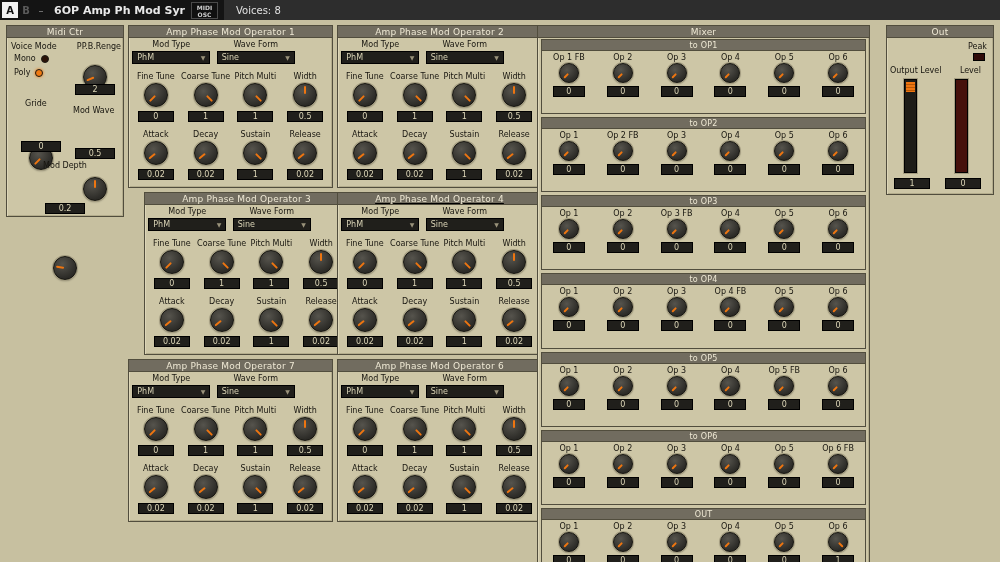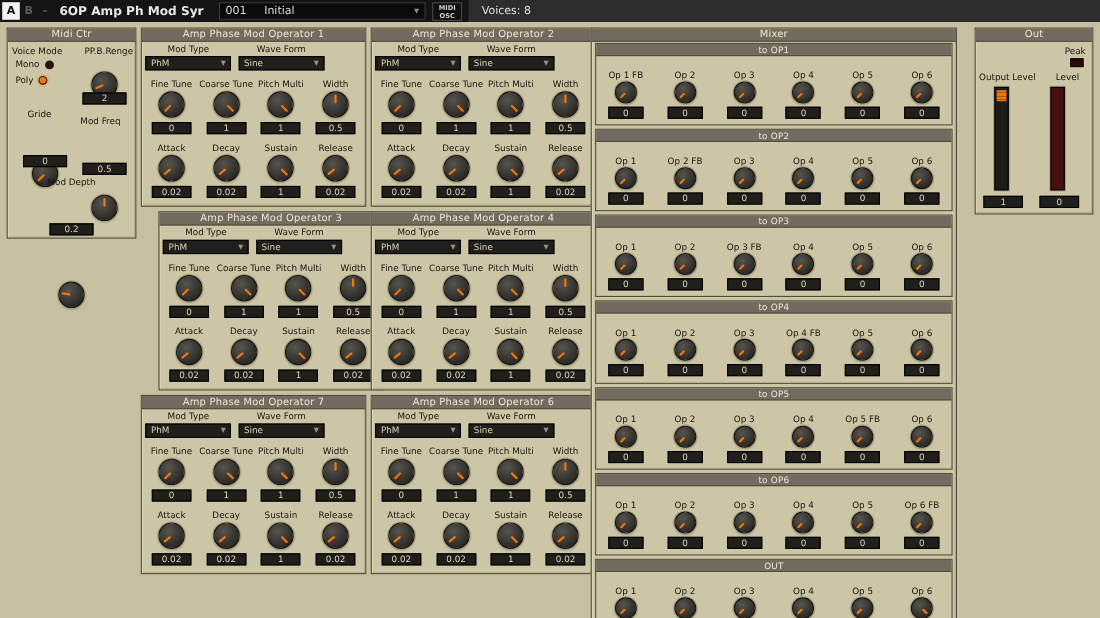--- a/index.html
+++ b/index.html
@@ -82,44 +82,39 @@
   .knob-row.r2 { top: 104px; }
   .knob-cell { flex: 1; display: flex; flex-direction: column; align-items: center; }
   .knob-cell .knob { margin-top: 2px; }
   .knob-cell .valbox { margin-top: 4px; width: 36px; }
 
   
   #mixer { left: 537px; top: 25px; width: 333px; height: 562px; }
   #mixer-body { position: absolute; top: 13px; left: 3px; right: 3px; bottom: 3px; display: flex; flex-direction: column; gap: 3px; }
   .mixer-section { flex: 1; border: 1px solid #514d3d; background: #cdc6a6; display: flex; flex-direction: column; }
   .sec-title { height: 11px; line-height: 11px; font-size: 8px; }
-  .mixer-knob-row { display: flex; flex: 1; padding-top: 2px; margin-top: 11px; }
+  .mixer-knob-row { display: flex; flex: 1; padding-top: 2px; }
   .mixer-section .knob { width: 20px; height: 20px; margin-top: 1px; }
   .mixer-section .valbox { width: 32px; margin-top: 3px; }
 
   
   #out-panel { left: 886px; top: 25px; width: 108px; height: 170px; }
   #peak-led { position: absolute; right: 8px; top: 27px; width: 12px; height: 8px; background: #2f0a08; border: 1px solid #000; }
   #output-slider { position: absolute; left: 17px; top: 53px; width: 13px; height: 94px; background: #1d1c18; border: 1px solid #000; box-shadow: 0 0 0 1px #a49d81; }
   #output-slider-handle { position: absolute; left: 1px; right: 1px; top: 2px; height: 10px; background: repeating-linear-gradient(180deg, #ee7510 0 2px, #b85806 2px 3px); }
   #level-meter { position: absolute; left: 68px; top: 53px; width: 13px; height: 94px; background: #46100c; border: 1px solid #000; box-shadow: 0 0 0 1px #a49d81; }
 </style>
 </head>
 <body>
 
 <div id="topbar">
   <div class="tab tab-a">A</div>
   <div class="tab tab-b">B</div>
   <div id="collapse-btn">–</div>
   <div id="plugin-title">6OP Amp Ph Mod Syr</div>
-  <div id="preset-select">
-    <span>001</span>
-    <span class="preset-name">Initial</span>
-    <span class="dd-arrow">▼</span>
-  </div>
   <div id="midi-btn">
     <div>MIDI</div>
     <div>OSC</div>
   </div>
   <div id="tb-right">
     <span>Voices: 8</span>
   </div>
 </div>
 
 <div class="panel" id="midi-panel">
@@ -140,21 +135,21 @@
     <div class="ptr" style="transform: rotate(-112.5deg);"></div>
   </div>
   <div class="valbox abs" style="left:68px; top:58px; width:40px;">2</div>
 
   <div class="small-label abs" style="left:18px; top:73px;">Gride</div>
   <div class="knob abs" style="left:22px; top:84px;">
     <div class="ptr" style="transform: rotate(-135deg);"></div>
   </div>
   <div class="valbox abs" style="left:14px; top:115px; width:40px;">0</div>
 
-  <div class="small-label abs" style="left:66px; top:80px;">Mod Freq</div>
+  <div class="small-label abs" style="left:66px; top:80px;">Mod Wave</div>
   <div class="knob abs" style="left:76px; top:91px;">
     <div class="ptr" style="transform: rotate(0deg);"></div>
   </div>
   <div class="valbox abs" style="left:68px; top:122px; width:40px;">0.5</div>
 
   <div class="small-label abs" style="left:0; right:0; top:135px; text-align:center;">Mod Depth</div>
   <div class="knob abs" style="left:46px; top:146px;">
     <div class="ptr" style="transform: rotate(-81deg);"></div>
   </div>
   <div class="valbox abs" style="left:38px; top:177px; width:40px;">0.2</div>
@@ -391,21 +386,21 @@
   </div>
         <div class="knob-cell">
     <div class="small-label">Release</div>
     <div class="knob">
       <div class="ptr" style="transform: rotate(-129.6deg);"></div>
     </div>
     <div class="valbox">0.02</div>
   </div>
       </div>
   </div>
-    <div class="panel op-panel" style="left: 209px; top: 167px;">
+    <div class="panel op-panel" style="left: 209px; top: 167px; text-decoration: underline;">
     <div class="panel-title">Amp Phase Mod Operator 4</div>
     <div class="dd-row">
       <div class="dd-col">
         <div class="small-label">Mod Type</div>
         <div class="dropdown">
           <span>PhM</span>
           <span class="dd-arrow">▼</span>
         </div>
       </div>
       <div class="dd-col">

